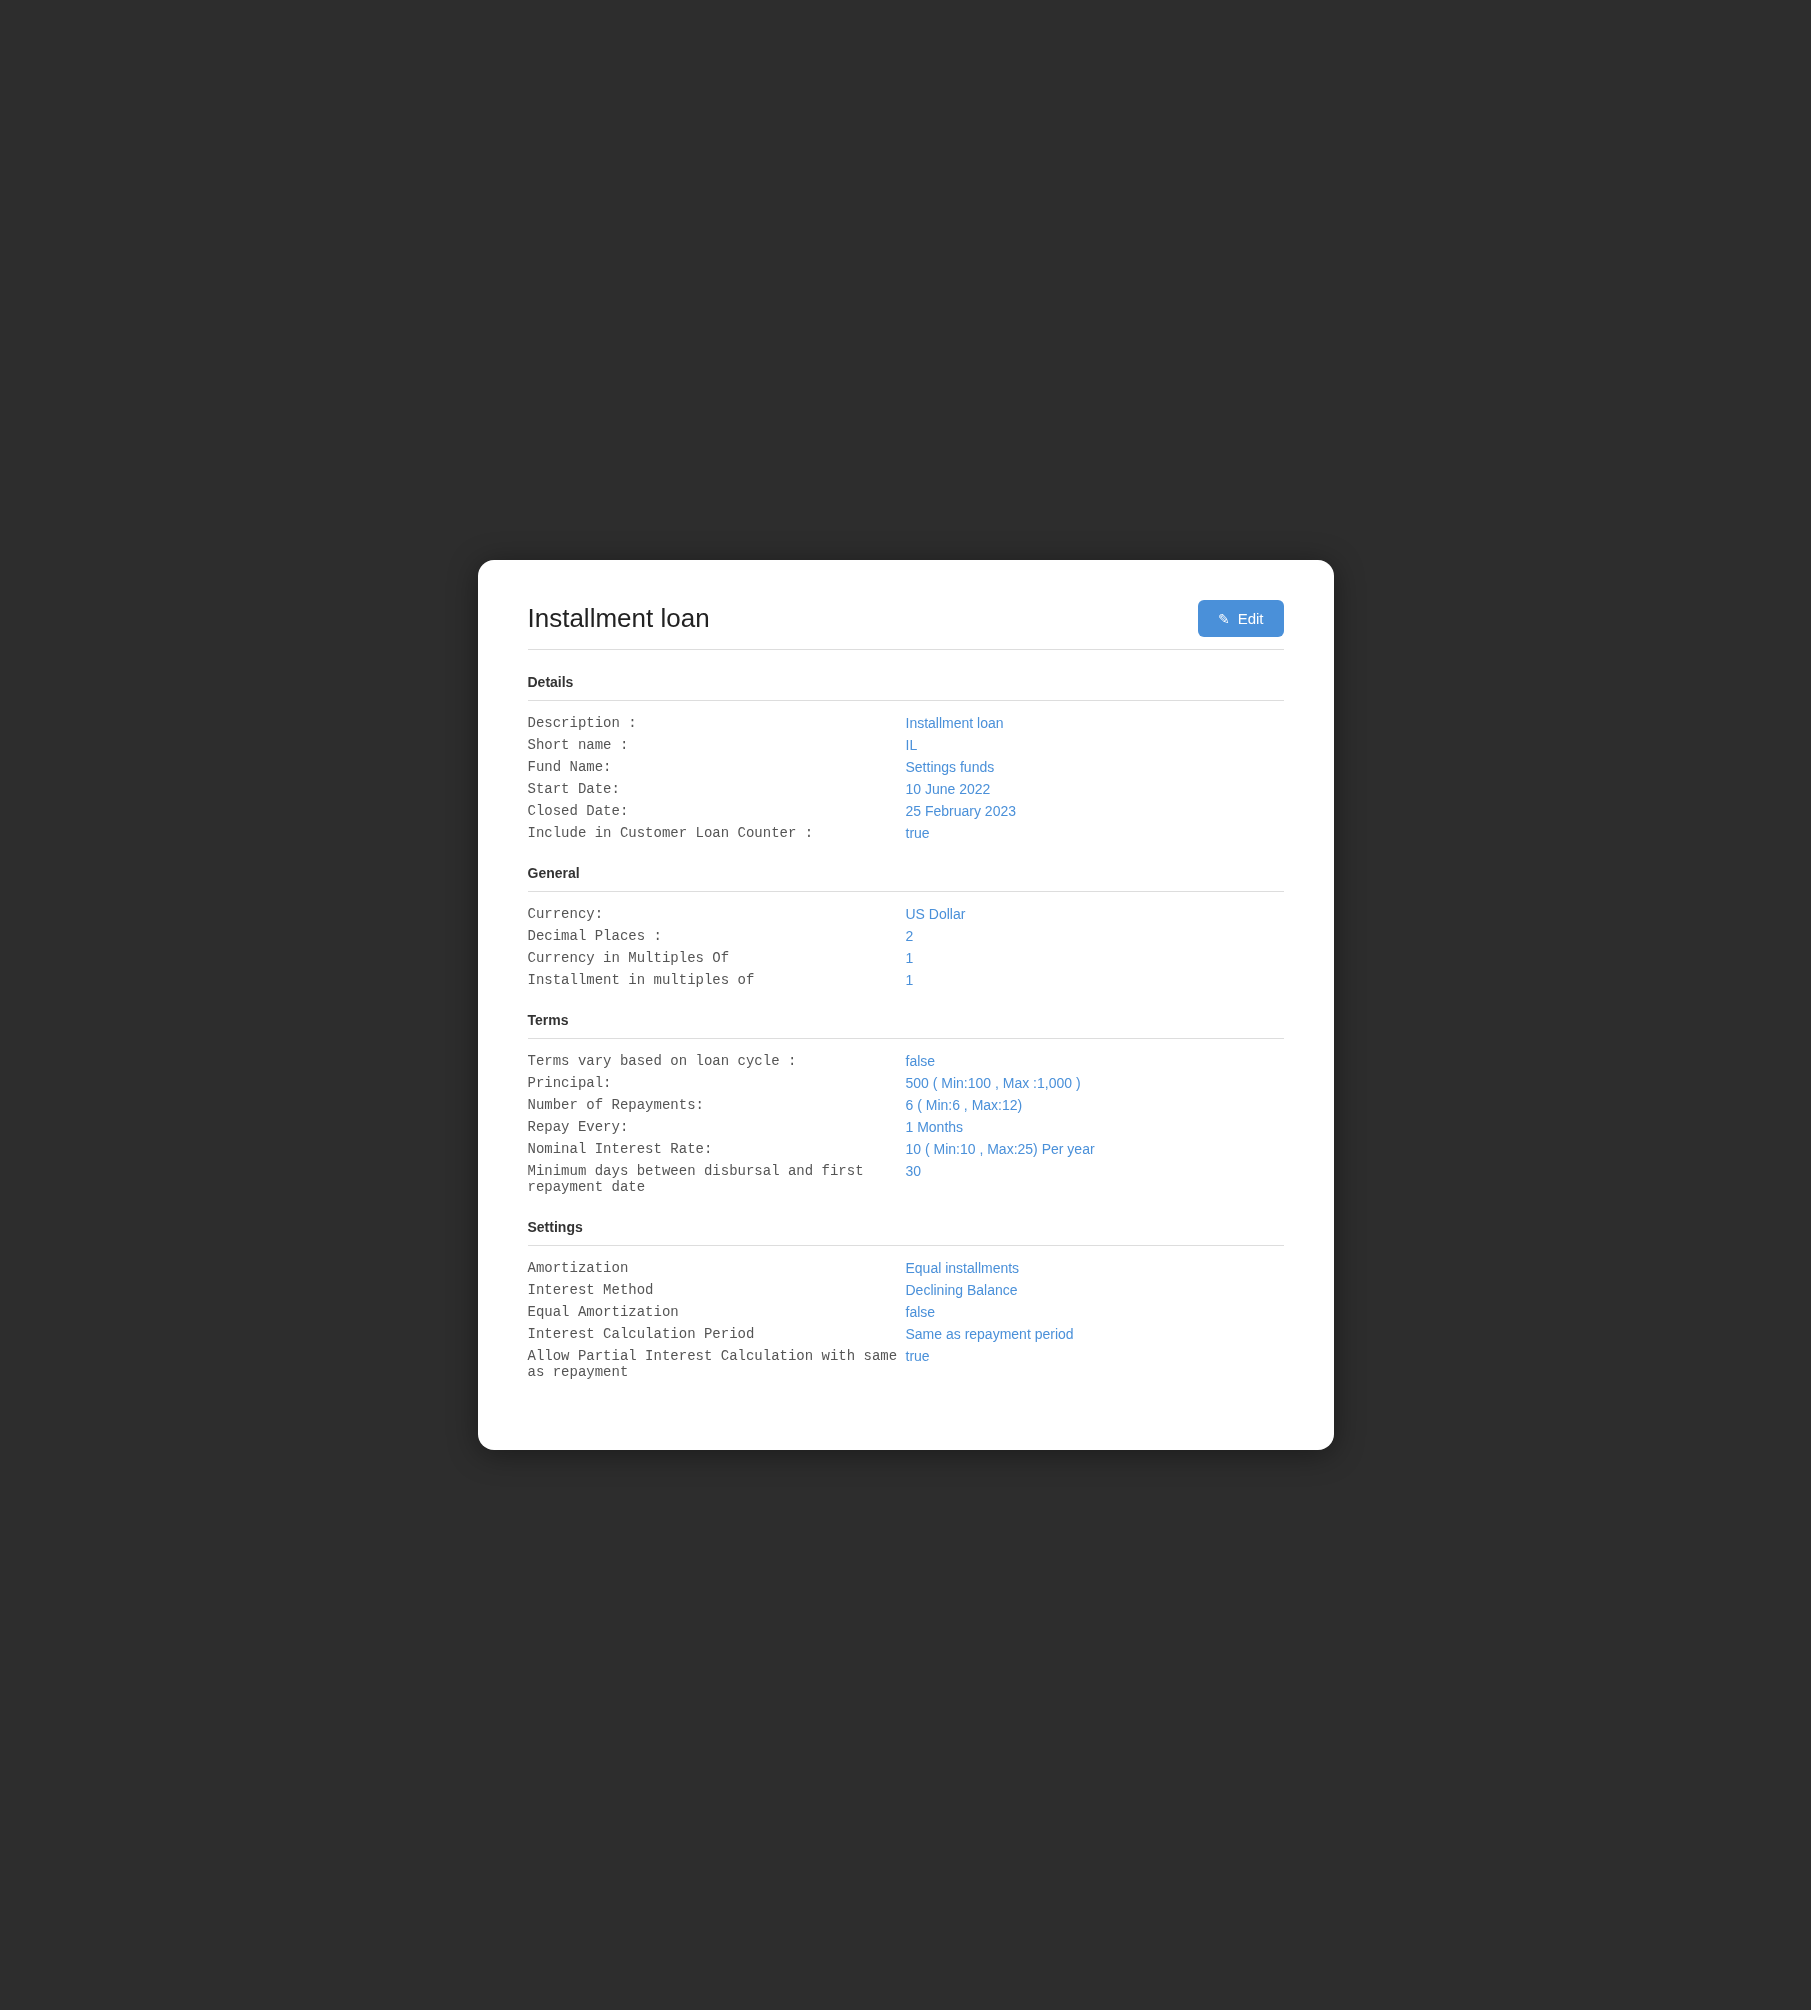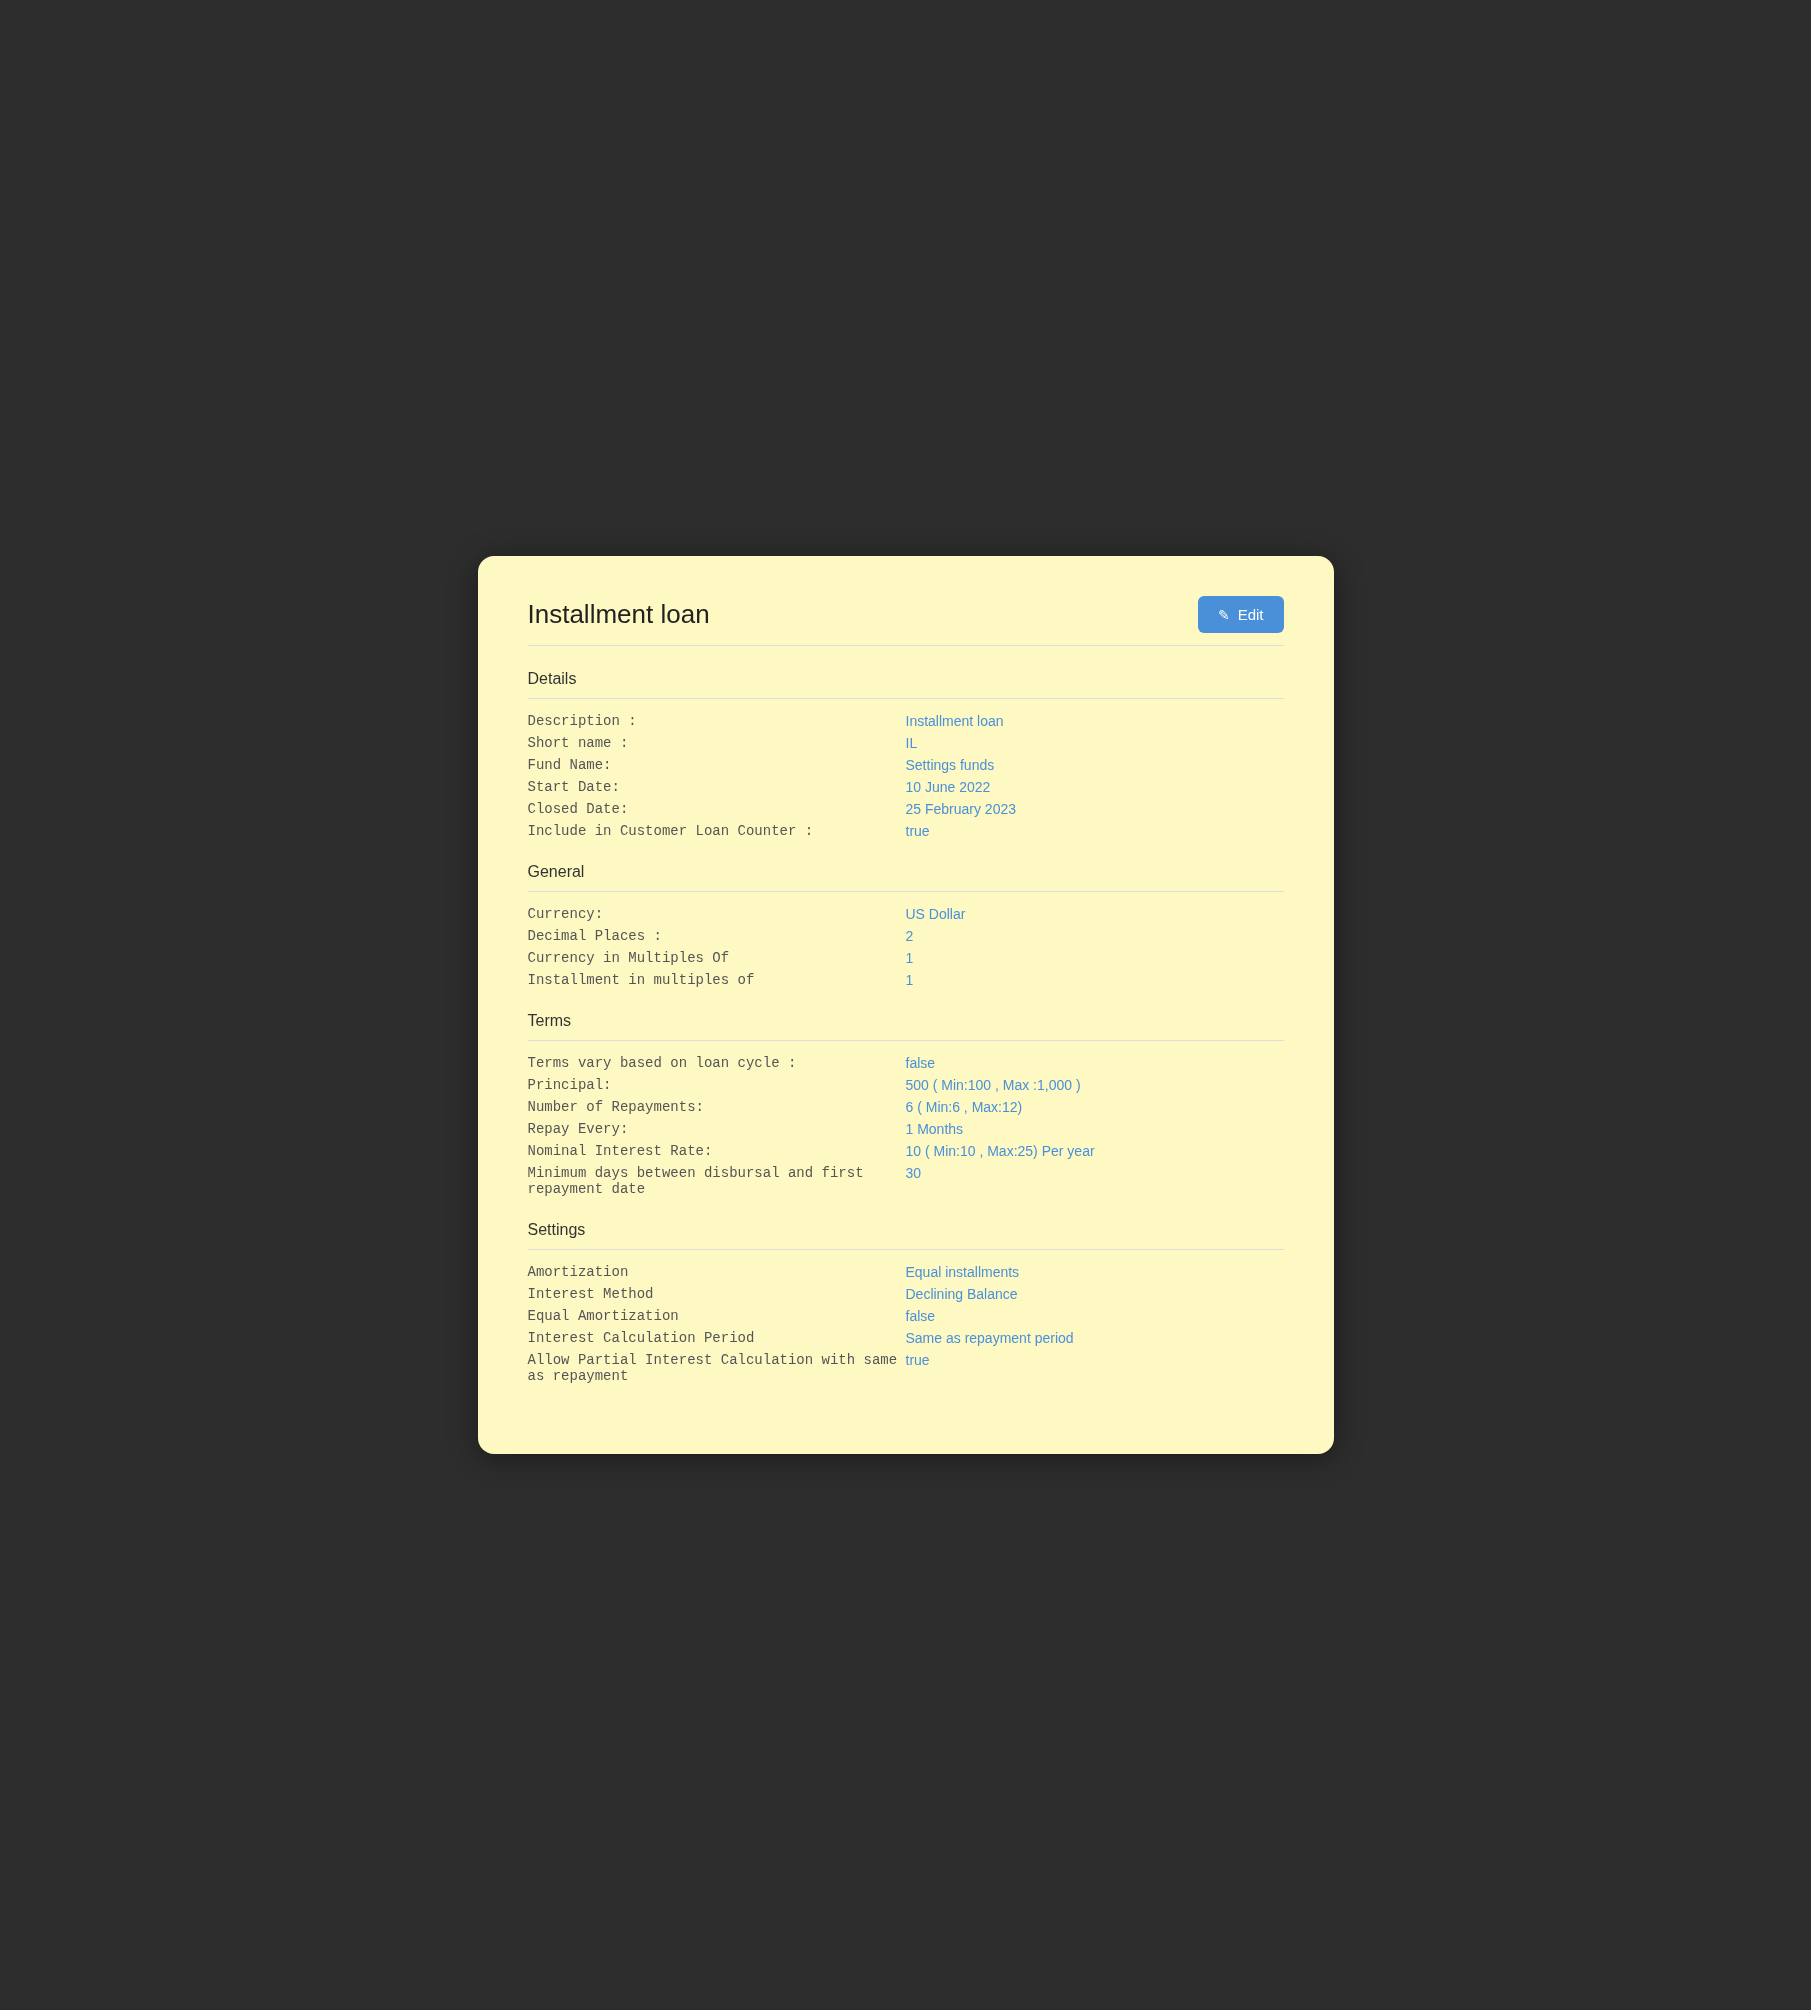--- a/index.html
+++ b/index.html
@@ -12,21 +12,21 @@
       background-color: #2d2d2d;
       display: flex;
       justify-content: center;
       align-items: center;
       min-height: 100vh;
       font-family: Arial, sans-serif;
       padding: 40px;
     }
 
     .card {
-      background: #fef9c3;
+      background: #ffffff;
       border-radius: 16px;
       padding: 40px 50px 60px 50px;
       width: 856px;
       max-width: 100%;
       position: relative;
       box-shadow: 0 4px 30px rgba(0,0,0,0.4);
     }
 
     .card-header {
       display: flex;
@@ -58,22 +58,22 @@
       font-size: 14px;
     }
 
     .divider {
       border: none;
       border-top: 1px solid #ddd;
       margin: 12px 0 20px 0;
     }
 
     .section-title {
-      font-size: 16px;
-      font-weight: 400;
+      font-size: 14px;
+      font-weight: 700;
       color: #333;
       margin-bottom: 10px;
       margin-top: 24px;
     }
 
     .section-divider {
       border: none;
       border-top: 1px solid #ddd;
       margin-bottom: 14px;
     }

